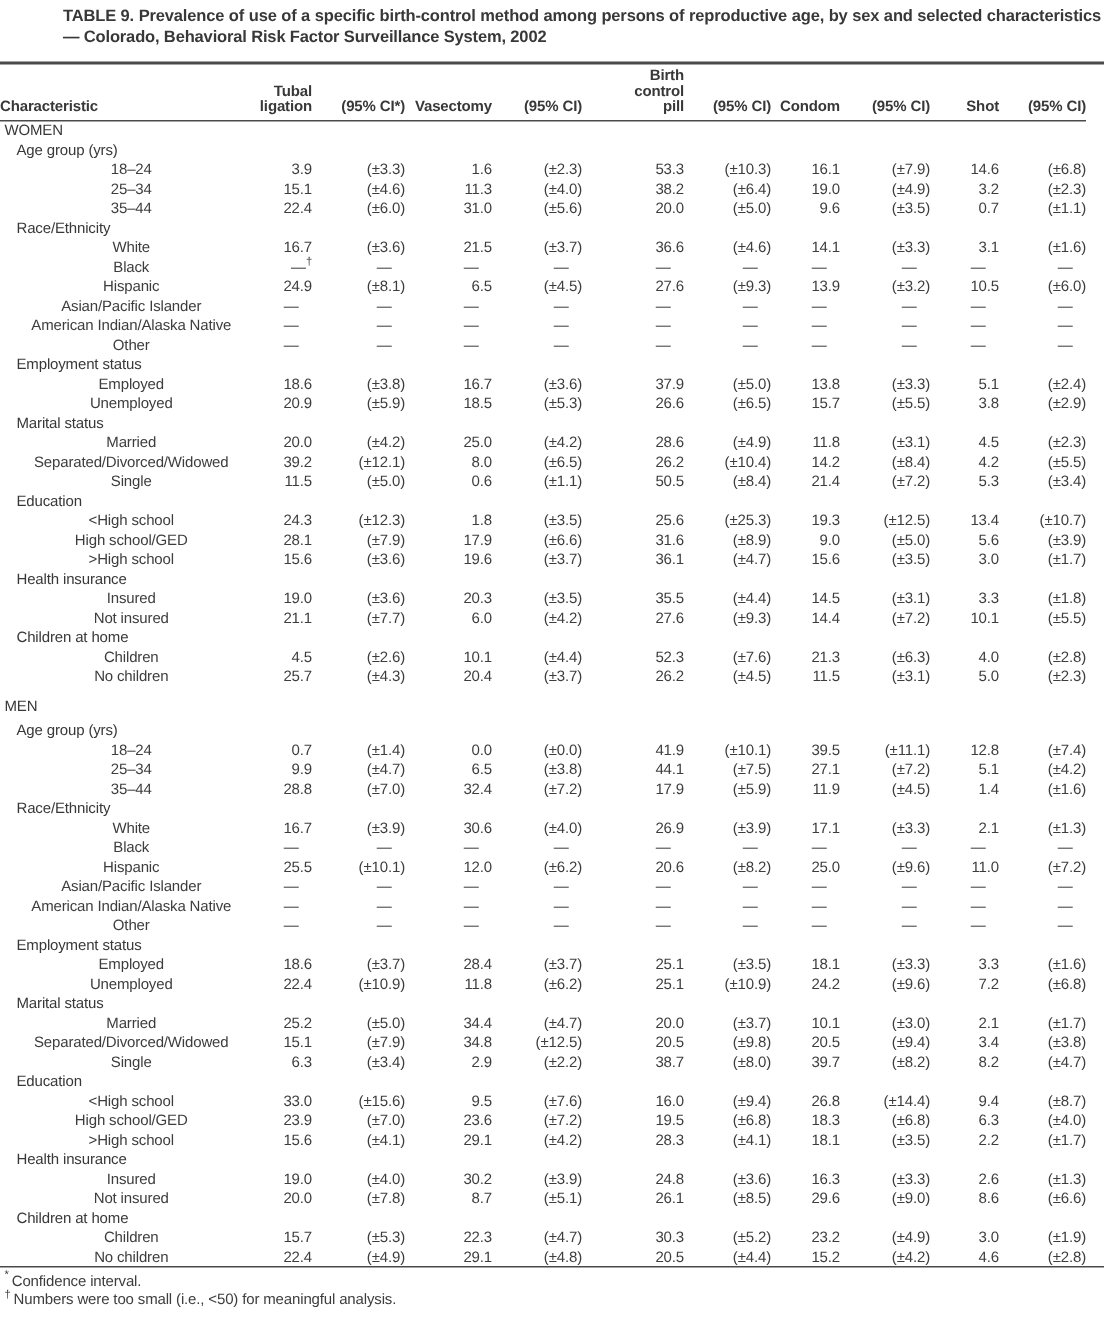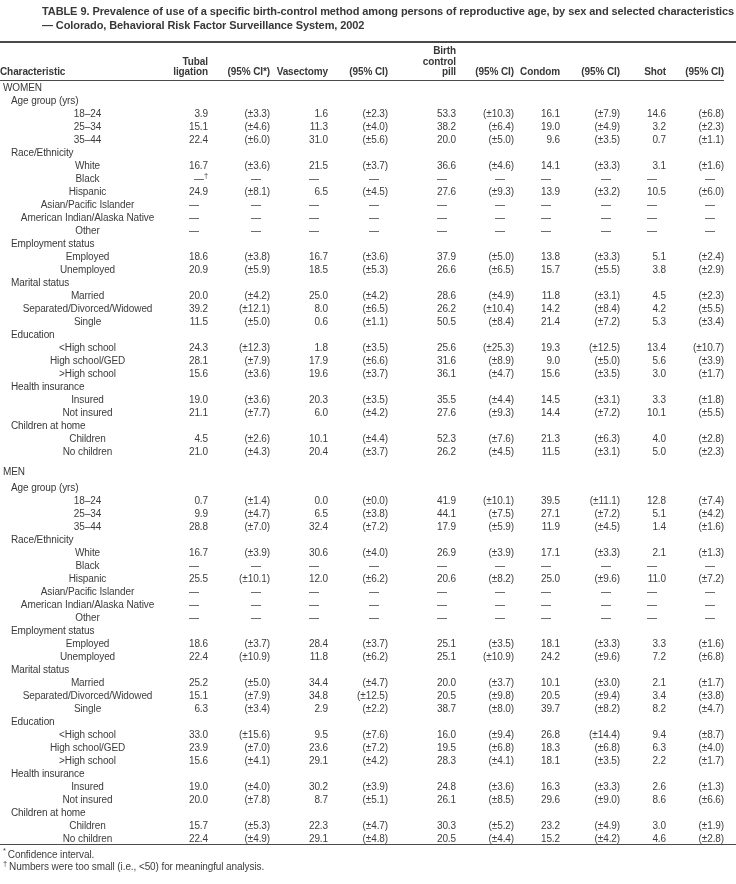--- a/index.html
+++ b/index.html
@@ -429,21 +429,21 @@
           <td class="num ci">(±4.4)</td>
           <td class="num val">52.3</td>
           <td class="num ci">(±7.6)</td>
           <td class="num val">21.3</td>
           <td class="num ci">(±6.3)</td>
           <td class="num val">4.0</td>
           <td class="num ci">(±2.8)</td>
         </tr>
         <tr>
           <td class="row-label">No children</td>
-          <td class="num val">21.0</td>
+          <td class="num val">25.7</td>
           <td class="num ci">(±4.3)</td>
           <td class="num val">20.4</td>
           <td class="num ci">(±3.7)</td>
           <td class="num val">26.2</td>
           <td class="num ci">(±4.5)</td>
           <td class="num val">11.5</td>
           <td class="num ci">(±3.1)</td>
           <td class="num val">5.0</td>
           <td class="num ci">(±2.3)</td>
         </tr>

